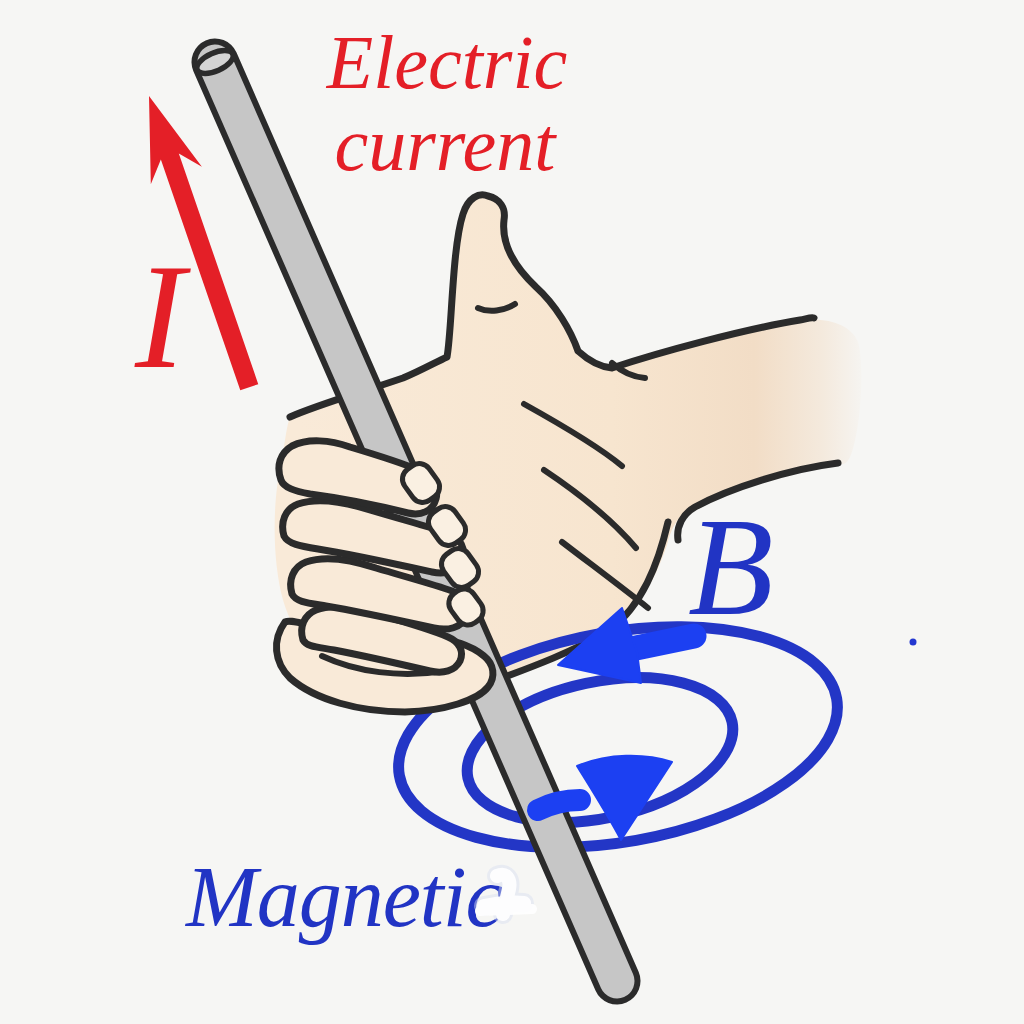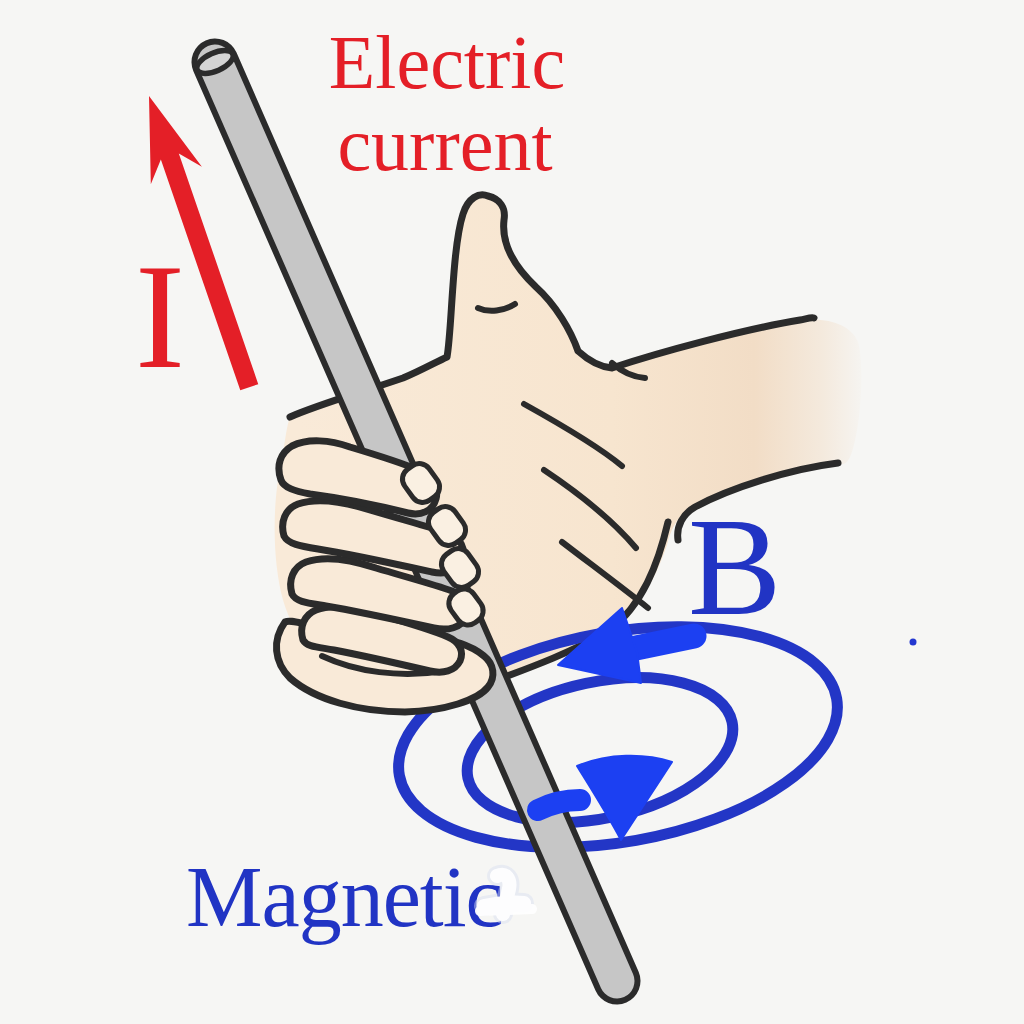--- a/index.html
+++ b/index.html
@@ -1,16 +1,16 @@
 <!DOCTYPE html>
 <html><head>
 <meta charset="utf-8">
 <style>
   html,body{margin:0;padding:0;background:#f6f6f4;}
-  .stage{position:relative;width:1024px;height:1024px;overflow:hidden;background:#f6f6f4;}
+  .stage{position:relative;width:1024px;height:1024px;overflow:hidden;background:#f6f6f4;font-style:italic;}
   svg{position:absolute;left:0;top:0;}
   text{font-family:"Liberation Serif","DejaVu Serif",serif;}
   .red-text{fill:#e41f27;}
   .blue-text{fill:#2134c4;}
   .outline{fill:none;stroke:#2b2b2b;stroke-width:7;stroke-linecap:round;stroke-linejoin:round;}
   .crease{fill:none;stroke:#2b2b2b;stroke-width:6;stroke-linecap:round;}
   .skin{fill:#f9ead8;stroke:#2b2b2b;stroke-width:7;stroke-linejoin:round;}
   .nail{fill:#faf0e2;stroke:#2b2b2b;stroke-width:5;}
   .fieldline{fill:none;stroke:#2336c6;stroke-width:11;}
   .fieldarrow{fill:#1c40f2;stroke:#1c40f2;stroke-width:2;stroke-linejoin:round;}

